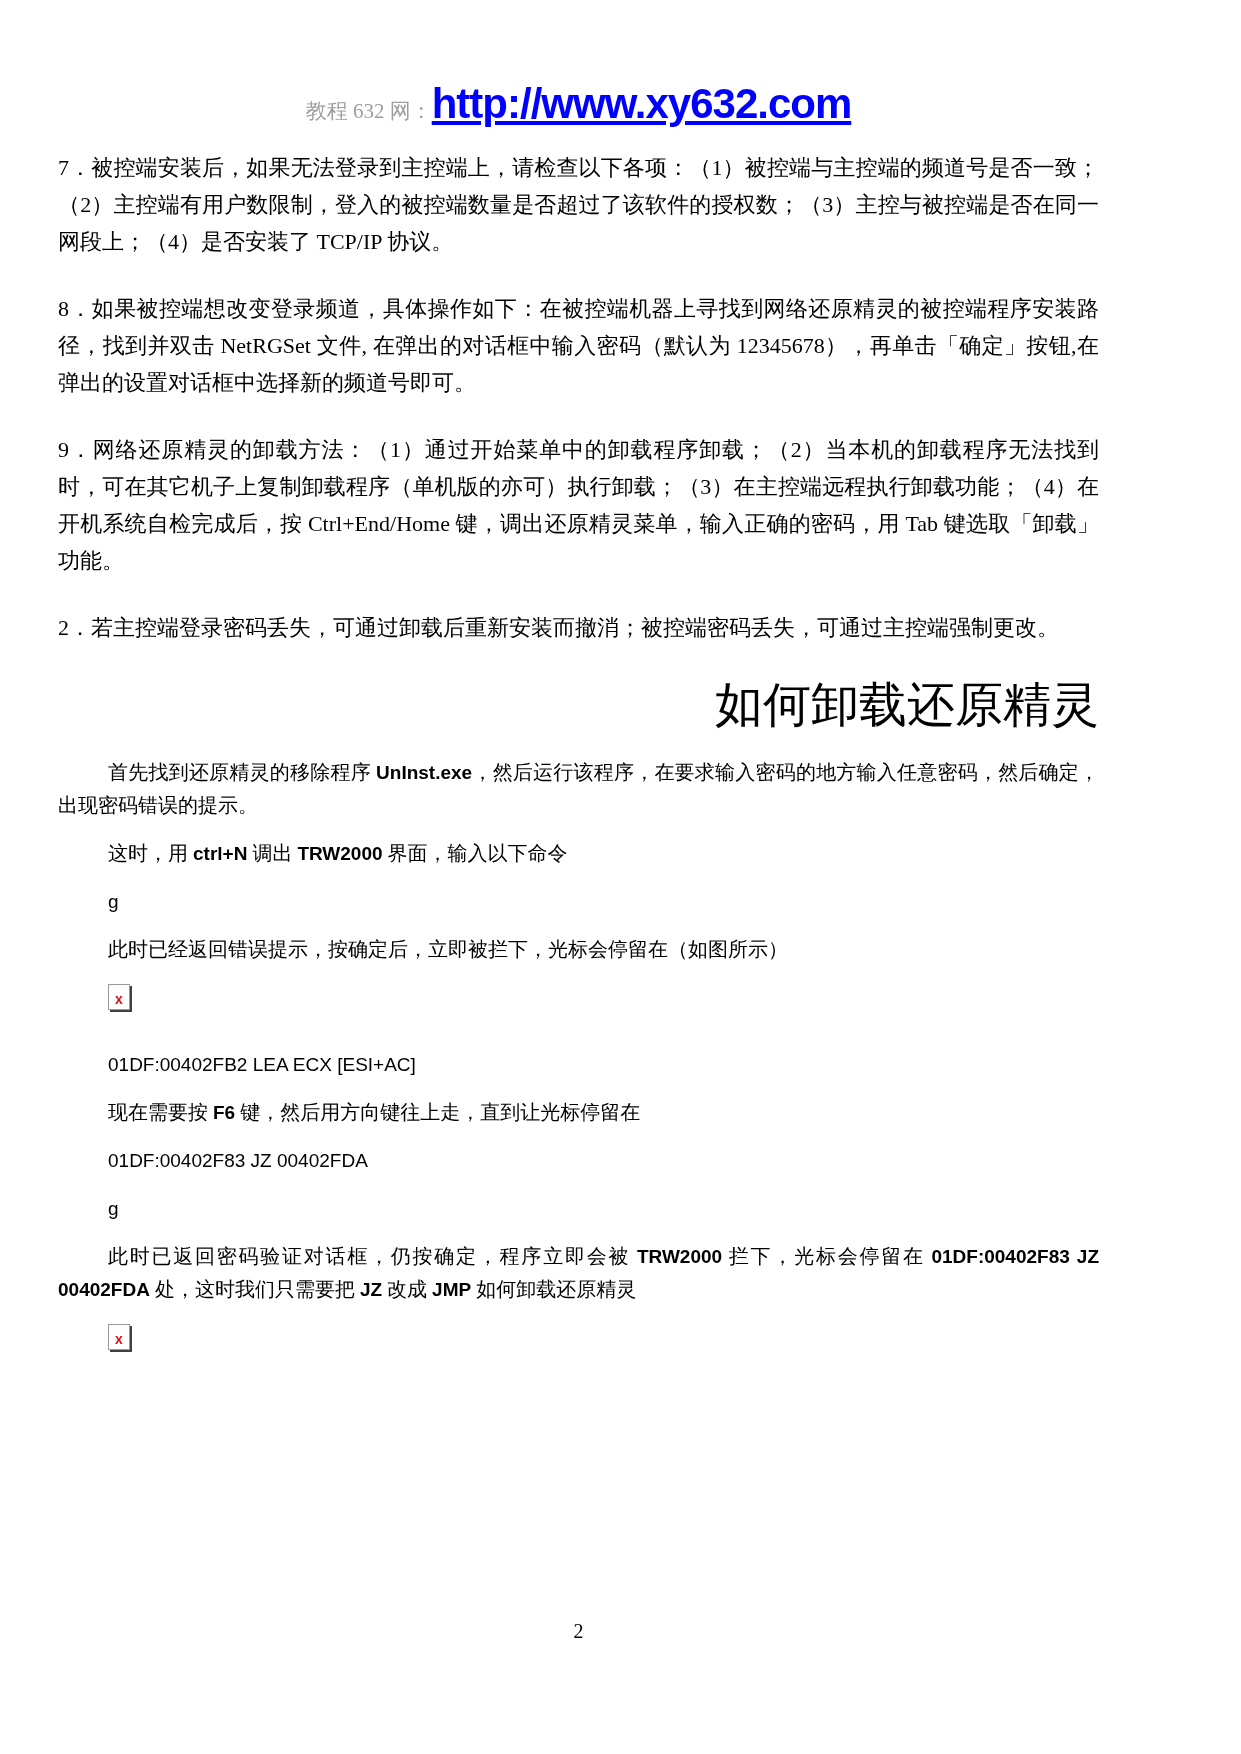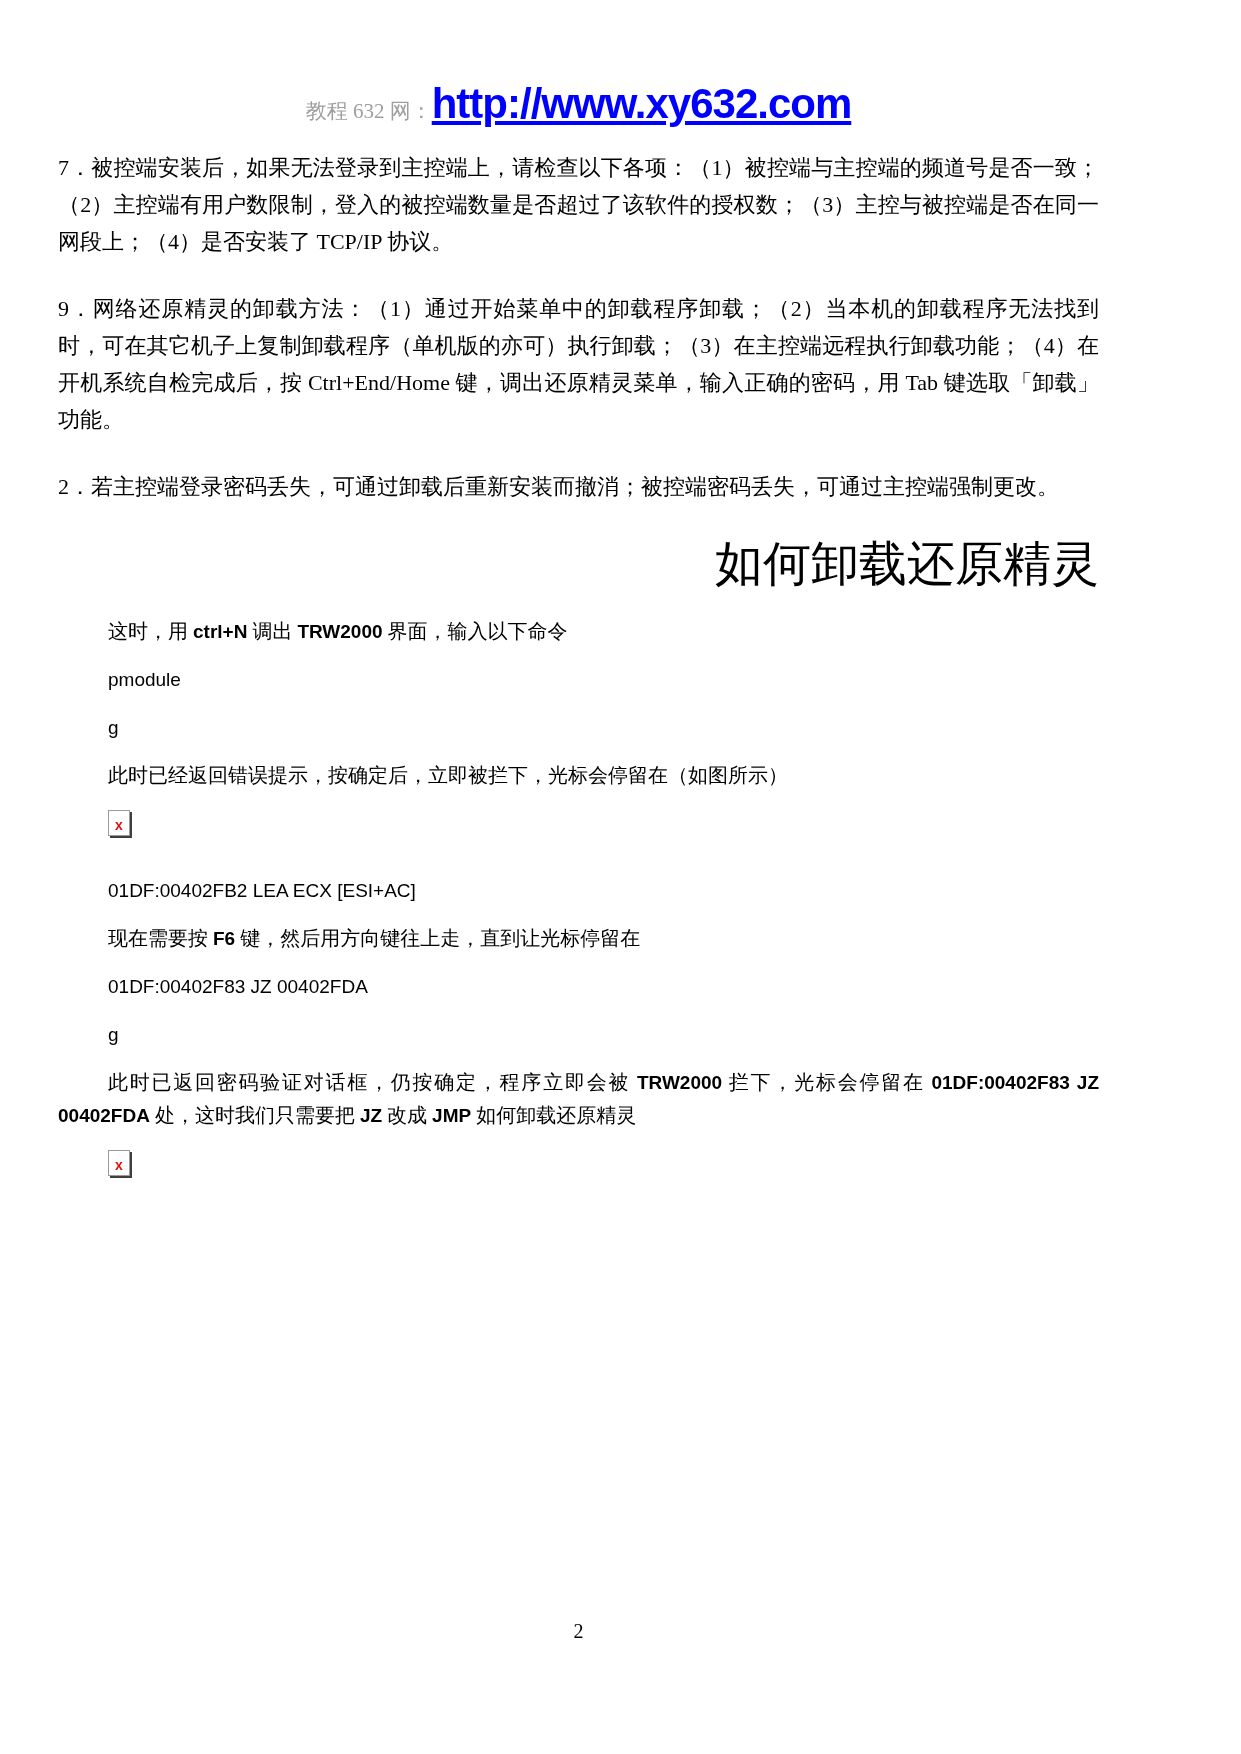--- a/index.html
+++ b/index.html
@@ -52,32 +52,33 @@
 <body>
 
 <div class="page">
 
   <div class="hdr">
     <span class="site-label">教程 632 网：</span><a class="site-url" href="#">http://www.xy632.com</a>
   </div>
 
   <div class="faq">
     <p>7．被控端安装后，如果无法登录到主控端上，请检查以下各项：（1）被控端与主控端的频道号是否一致；（2）主控端有用户数限制，登入的被控端数量是否超过了该软件的授权数；（3）主控与被控端是否在同一网段上；（4）是否安装了 TCP/IP 协议。</p>
+    <p>8．如果被控端想改变登录频道，具体操作如下：在被控端机器上寻找到网络还原精灵的被控端程序安装路径，找到并双击 NetRGSet 文件, 在弹出的对话框中输入密码（默认为 12345678），再单击「确定」按钮,在弹出的设置对话框中选择新的频道号即可。</p>
     <p>9．网络还原精灵的卸载方法：（1）通过开始菜单中的卸载程序卸载；（2）当本机的卸载程序无法找到时，可在其它机子上复制卸载程序（单机版的亦可）执行卸载；（3）在主控端远程执行卸载功能；（4）在开机系统自检完成后，按 Ctrl+End/Home 键，调出还原精灵菜单，输入正确的密码，用 Tab 键选取「卸载」功能。</p>
     <p>2．若主控端登录密码丢失，可通过卸载后重新安装而撤消；被控端密码丢失，可通过主控端强制更改。</p>
   </div>
 
   <h1 class="sec-title">如何卸载还原精灵</h1>
 
   <div class="sec">
 
+    <p><span>首先找到还原精灵的移除程序 </span><span class="lt">UnInst.exe</span><span>，然后运行该程序，在要求输入密码的地方输入任意密码，然后确定，出现密码错误的提示。</span></p>
 
     <p><span>这时，用 </span><span class="lt">ctrl+N</span><span> 调出 </span><span class="lt">TRW2000</span><span> 界面，输入以下命令</span></p>
 
-    <p class="code">pmodule</p>
 
     <p class="code">g</p>
 
     <p>此时已经返回错误提示，按确定后，立即被拦下，光标会停留在（如图所示）</p>
 
     <p class="img-line"><span class="imgbox"><span class="bx">x</span></span></p>
 
     <p class="code">01DF:00402FB2 LEA ECX [ESI+AC]</p>
 
     <p><span>现在需要按 </span><span class="lt">F6</span><span> 键，然后用方向键往上走，直到让光标停留在</span></p>

